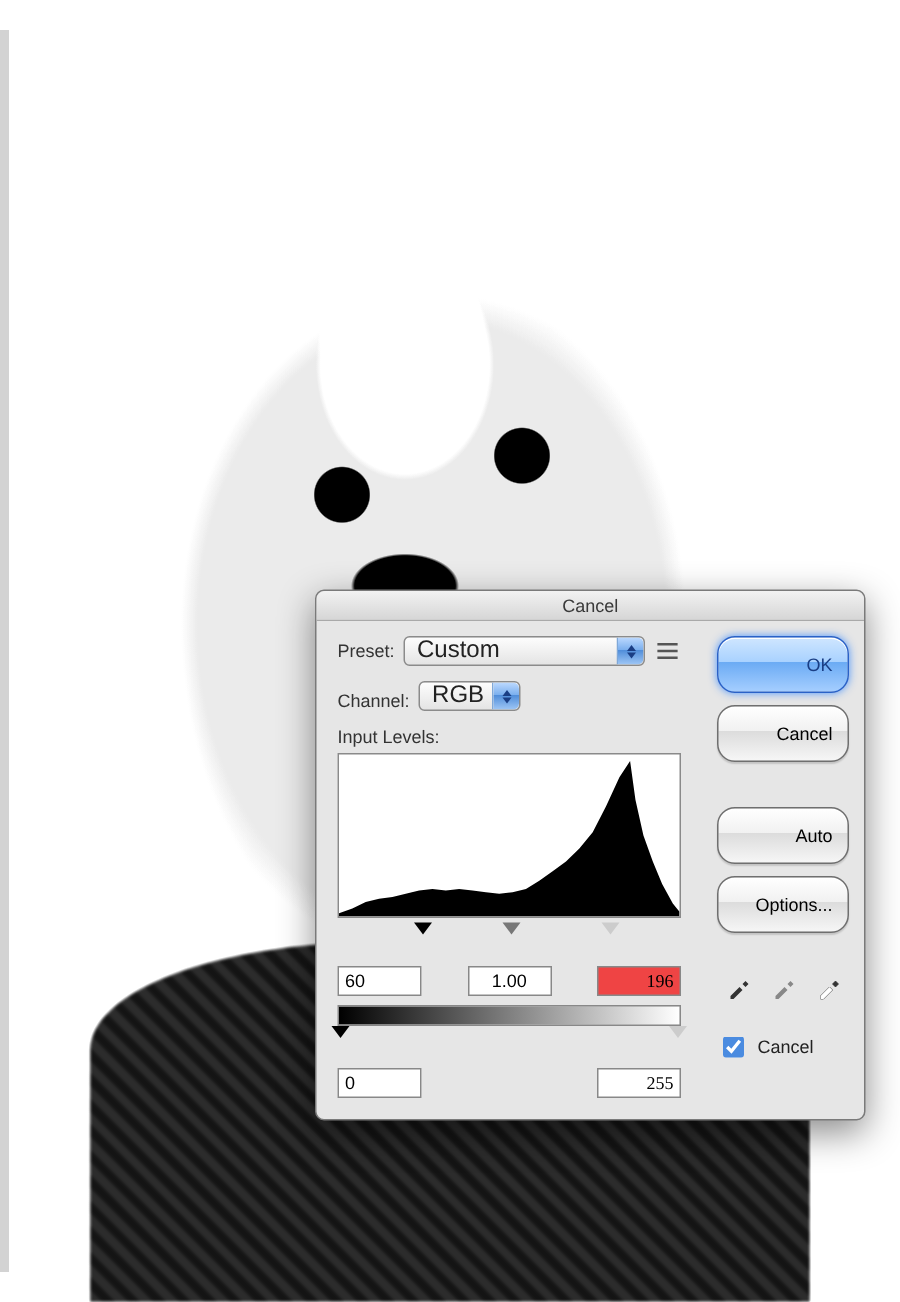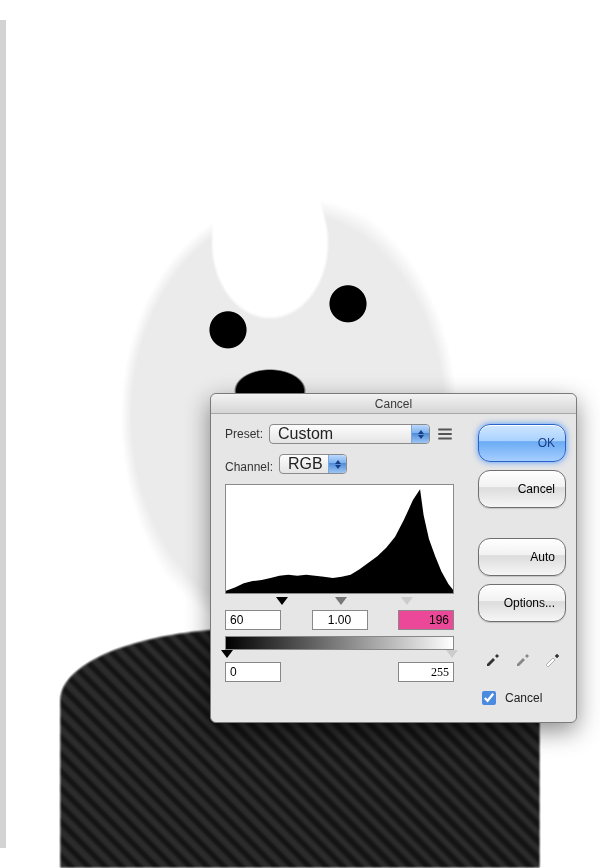--- a/index.html
+++ b/index.html
@@ -152,29 +152,29 @@
     position:absolute; top:0;
     width:0;height:0;
     border-left:6px solid transparent;
     border-right:6px solid transparent;
     border-top:8px solid #333;
   }
   .slider-track .arrow.black{ left:22%; border-top-color:#000; }
   .slider-track .arrow.gray{ left:48%; border-top-color:#777; }
   .slider-track .arrow.white{ left:77%; border-top-color:#ccc; }
 
-  .num-row{ display:flex; gap:8px; margin-top:0;}
+  .num-row{ display:flex; gap:8px; margin-top:16px;}
   .num-row.out{ justify-content:space-between; }
   input.num{
     width:56px; height:20px;
     border:1px solid #888; background:#fff;
     font:inherit; padding:1px 4px;
     text-align:left;
   }
-  input.num.sel{ background:#ec4899; }
+  input.num.sel{ background:#ef4444;font-family:Liberation Serif, serif; }
 
   
   .out-grad{
     height:14px;
     border:1px solid #888;
     background:linear-gradient(to right,#000,#fff);
     margin-top:6px;
   }
   .out-track{
     height:12px; position:relative;
@@ -232,20 +232,21 @@
         <span class="lbl">Channel:</span>
         <div class="popup" style="min-width:68px;">
           <span>RGB</span>
           <span class="cap">
             <span class="tri-up"></span>
               <span class="tri-dn"></span>
           </span>
         </div>
       </div>
 
+      <div class="section-label">Input Levels:</div>
 
       <div class="histo-box">
         <svg id="histogram-svg" viewBox="0 0 255 100" preserveAspectRatio="none">
             <path d="M0,100 L0,98 L10,95 L20,91 L30,89 L40,88 L50,86 L60,84 L70,83 L80,84 L90,83 L100,84 L110,85 L120,86 L130,85 L140,83 L150,78 L160,72 L170,66 L180,58 L190,48 L200,32 L210,14 L218,4 L222,28 L228,50 L235,66 L242,80 L250,92 L255,97 L255,100 Z" fill="#000"></path>
           </svg>
       </div>
       <div class="slider-track">
         <div class="arrow black"></div>
         <div class="arrow gray"></div>
         <div class="arrow white"></div>

